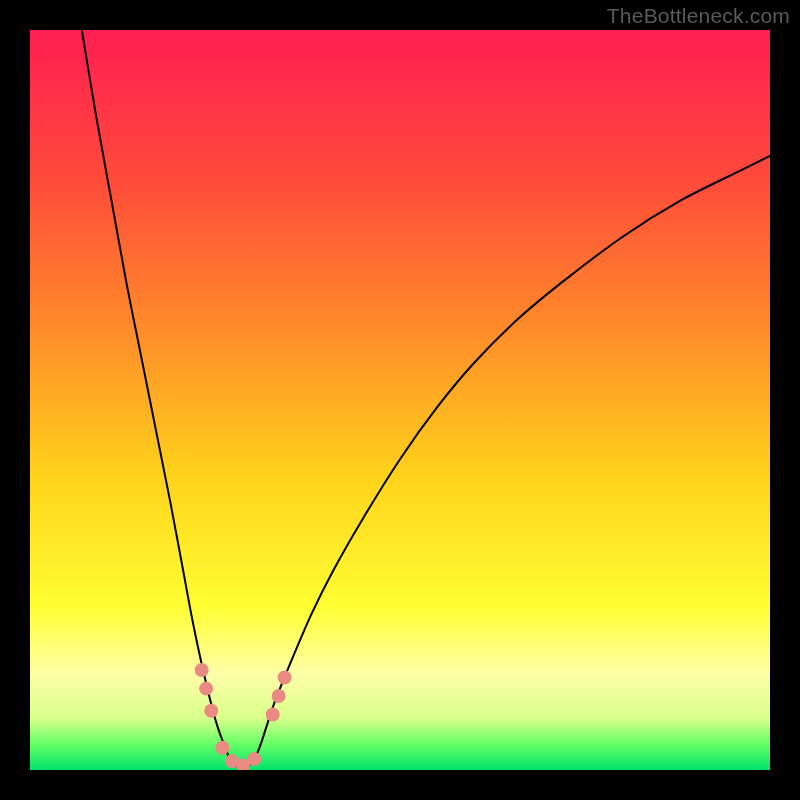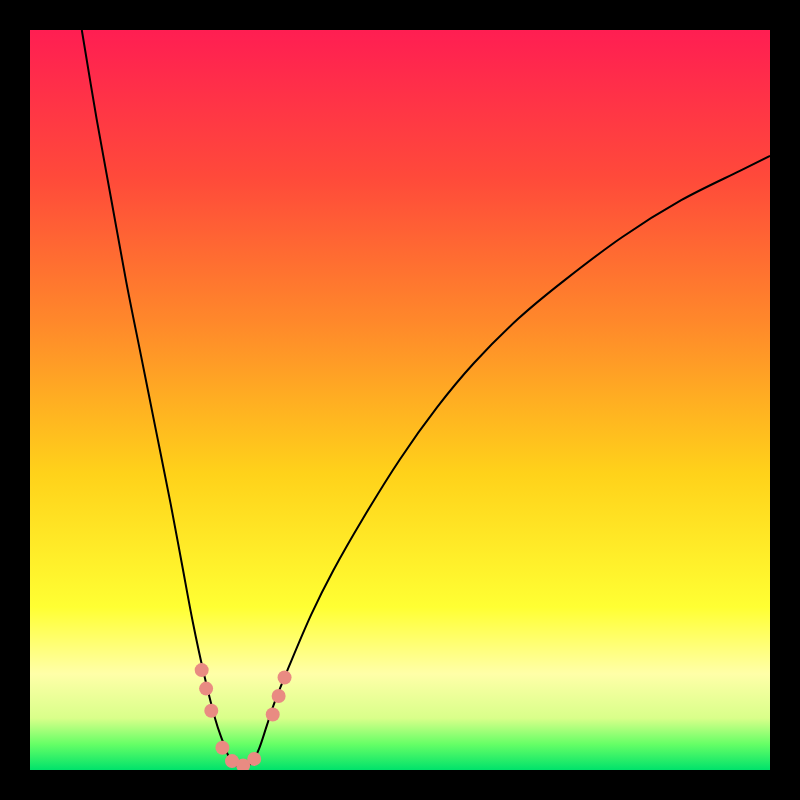--- a/index.html
+++ b/index.html
@@ -37,20 +37,21 @@
   }
   svg {
     display: block;
   }
 </style>
 </head>
 <body>
 
 <div class="frame">
 
+  <div class="watermark">TheBottleneck.com</div>
 
   <div class="plot">
     <svg id="chart-svg" width="740" height="740" viewBox="0 0 740 740">
       <defs>
         <linearGradient id="bg-grad" x1="0" y1="0" x2="0" y2="1">
             <stop offset="0%" stop-color="#ff1e52"></stop>
             <stop offset="20%" stop-color="#ff4a3a"></stop>
             <stop offset="40%" stop-color="#ff8a2a"></stop>
             <stop offset="60%" stop-color="#ffd21a"></stop>
             <stop offset="78%" stop-color="#ffff33"></stop>

